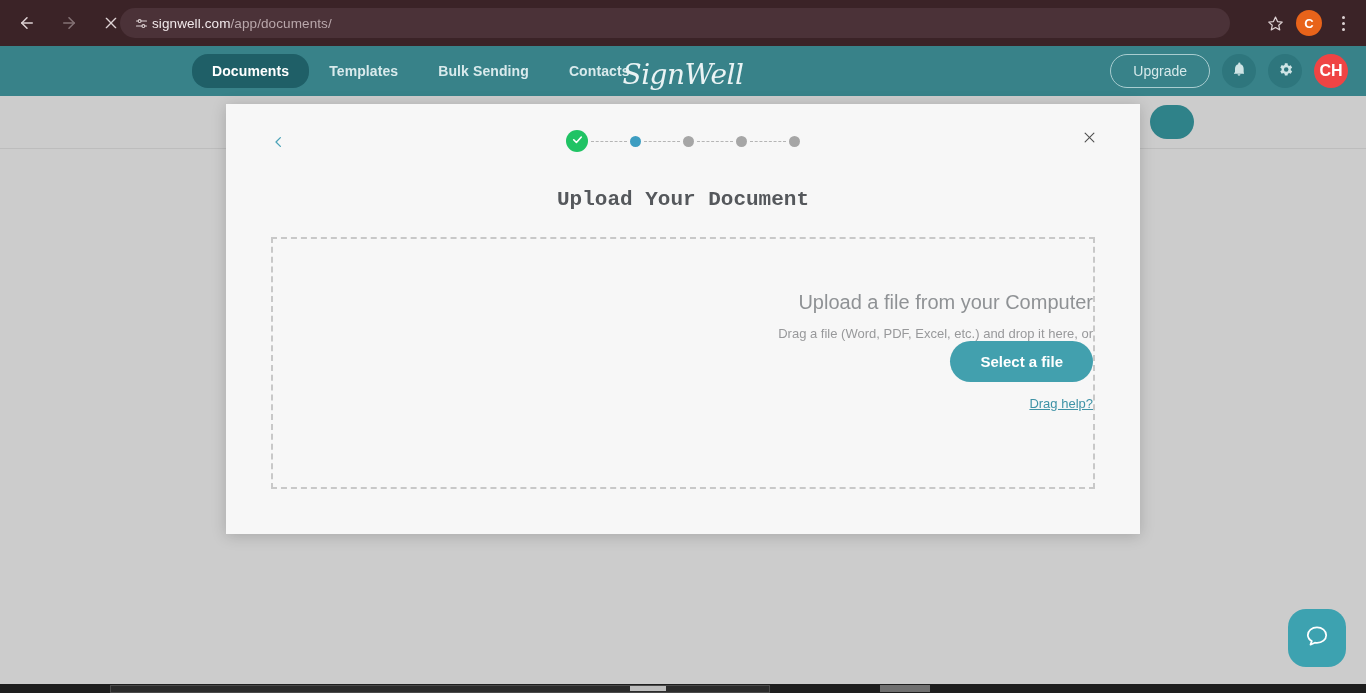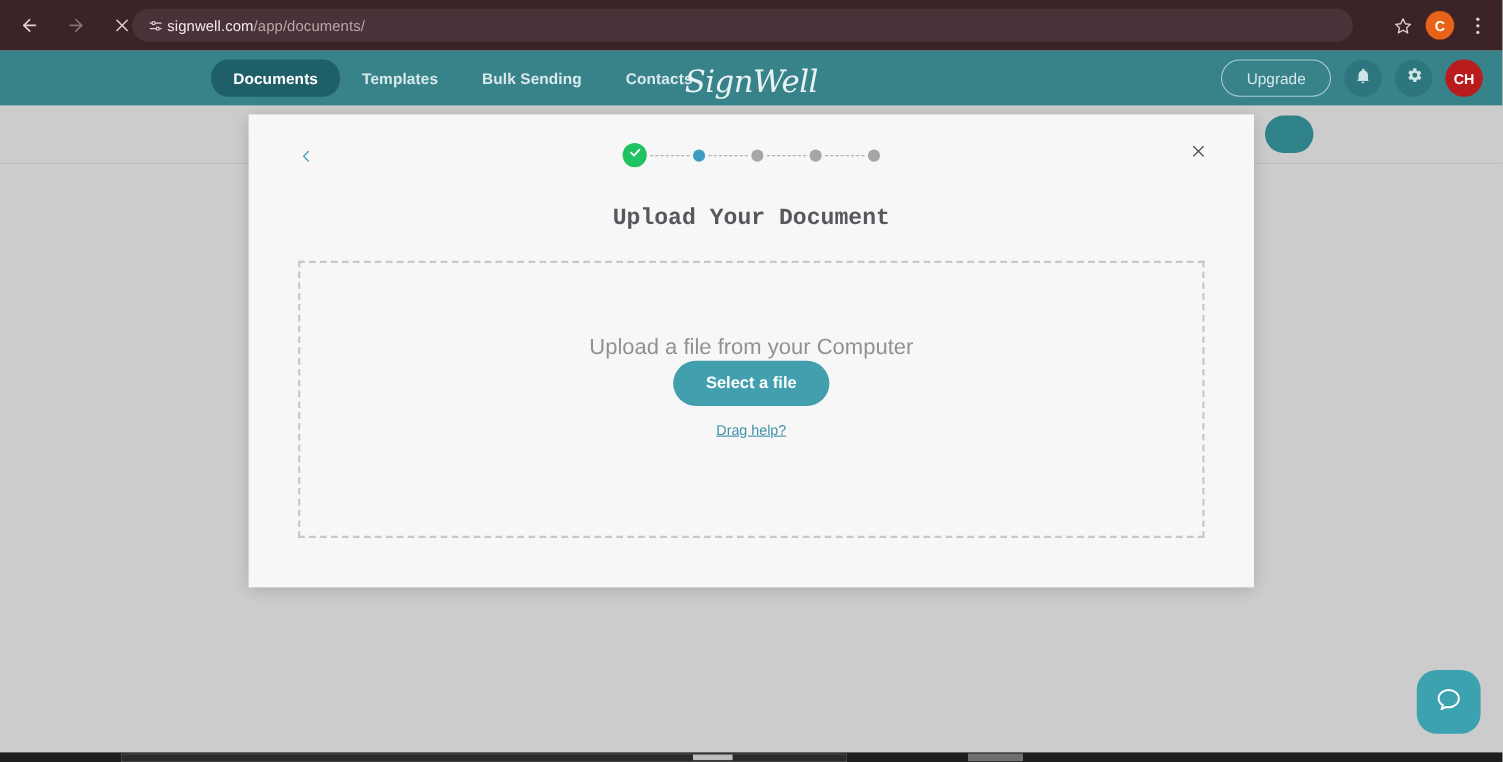--- a/index.html
+++ b/index.html
@@ -82,22 +82,22 @@
     border: 1px solid #a9cdd0; color: #d6e9ea;
     background: transparent; font-size: 14px;
     padding: 8px 22px; border-radius: 18px; white-space: nowrap;
   }
   .icon-circle {
     width: 34px; height: 34px; border-radius: 50%;
     background: #2e767d; display: flex; align-items: center; justify-content: center;
   }
   .avatar-circle {
     width: 34px; height: 34px; border-radius: 50%;
-    background: #b91c1c; color: #fff;
-    font-size: 13px; font-weight: bold;
+    background: #ef4444; color: #fff;
+    font-size: 16px; font-weight: bold;
     display: flex; align-items: center; justify-content: center; text-align: center;
   }
 
   
   .page-body { position: absolute; left: 0; top: 96px; width: 1366px; height: 583px; background: #cccccc; }
   .page-toolbar-divider {
     position: absolute; left: 0; top: 52px; width: 1366px; height: 1px; background: #bdbdbd;
   }
   .new-doc-fab {
     position: absolute; right: 172px; top: 9px;
@@ -141,21 +141,21 @@
 
   .modal-title {
     position: absolute; left: 0; right: 0; top: 84px;
     text-align: center; font-size: 21px; font-weight: bold; color: #55585c; font-family: Liberation Mono, monospace;
   }
 
   .dropzone {
     position: absolute; left: 45px; top: 133px;
     width: 824px; height: 252px;
     border: 2px dashed #c8c8c8;
-    display: flex; flex-direction: column; align-items: center; justify-content: center;
+    display: flex; flex-direction: column; align-items: flex-end; justify-content: center;
   }
   .dz-heading { font-size: 20px; color: #8f9295; margin-top: -24px; }
   .dz-sub { font-size: 13px; color: #98999b; margin-top: 12px; }
   .select-file-btn {
     background: #42a0ae; color: #ffffff;
     font-size: 15px; font-weight: bold;
     padding: 12px 30px; border-radius: 22px; border: none;
     white-space: nowrap;
   }
   .need-help { margin-top: 14px; font-size: 13px; color: #3f93a6; }
@@ -299,20 +299,21 @@
       <div class="step-line"></div>
       <div class="step-dot todo"></div>
       <div class="step-line"></div>
       <div class="step-dot todo"></div>
     </div>
 
     <div class="modal-title">Upload Your Document</div>
 
     <div class="dropzone">
       <div class="dz-heading">Upload a file from your Computer</div>
+      <div class="dz-sub">Drag a file (Word, PDF, Excel, etc.) and drop it here, or</div>
       <button class="select-file-btn">Select a file</button>
       <a class="need-help" href="#">Drag help?</a>
     </div>
   </div>
 
   <div class="help-fab">
     <span>
       <svg width="26" height="26" viewBox="0 0 24 24" fill="none" stroke="#ffffff" stroke-width="1.6" stroke-linejoin="round">
           <path d="M20.5 11.2c0 4-3.8 7.2-8.5 7.2a10 10 0 0 1-2-.2l-4 1.8 1.2-3.3A6.8 6.8 0 0 1 3.5 11.2C3.5 7.2 7.3 4 12 4s8.5 3.2 8.5 7.2z"></path>
         </svg>

